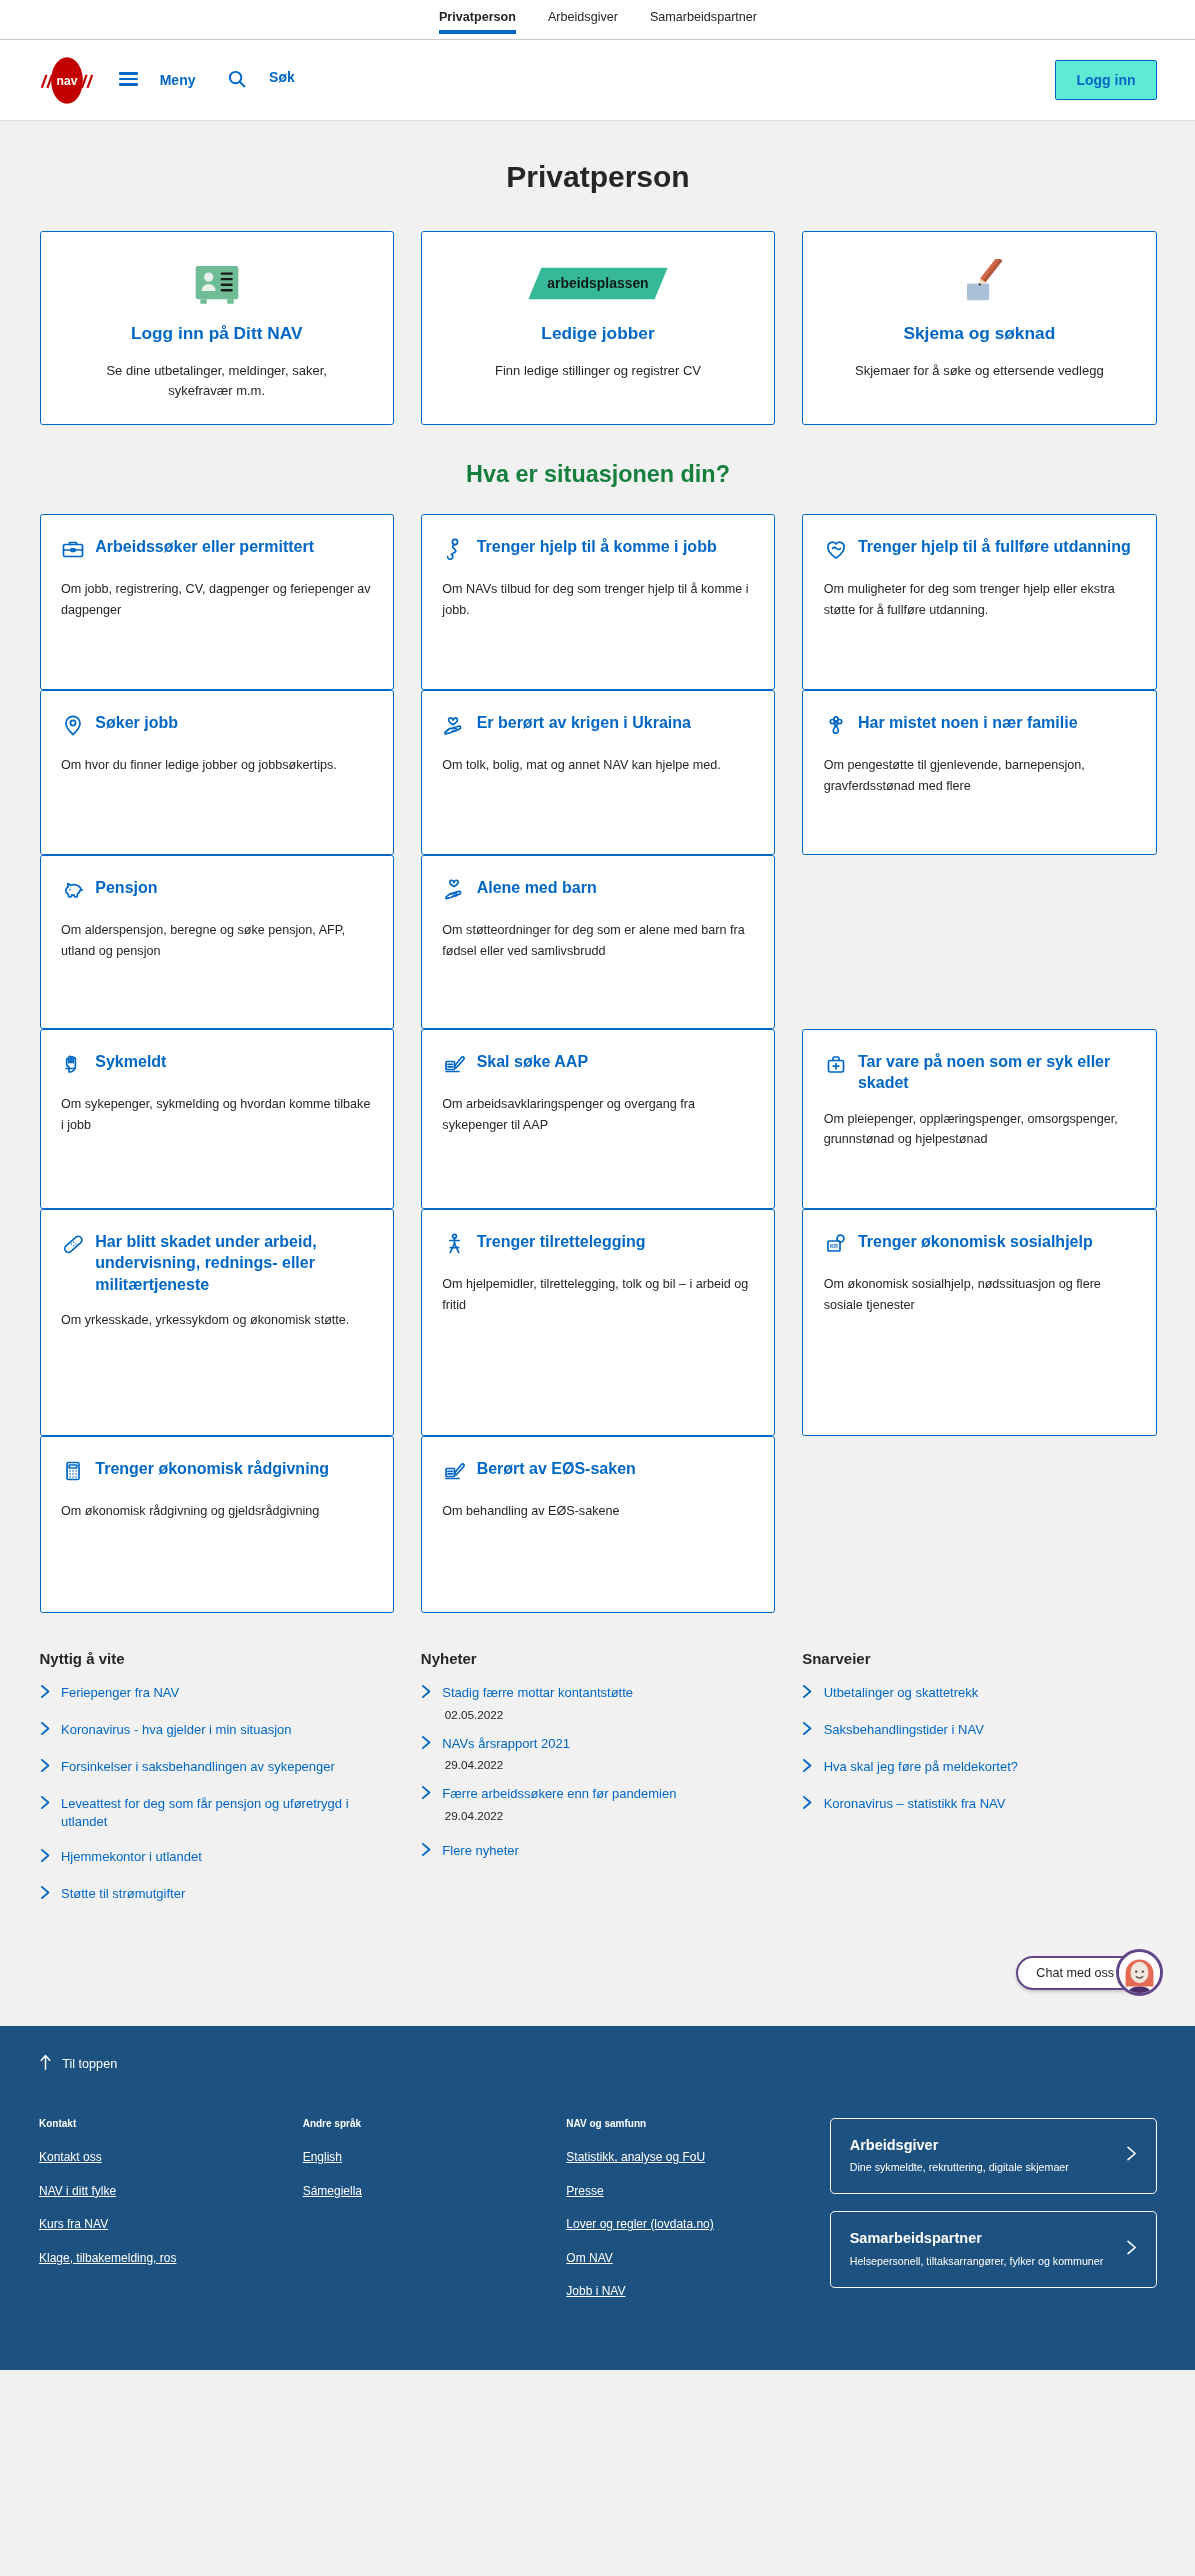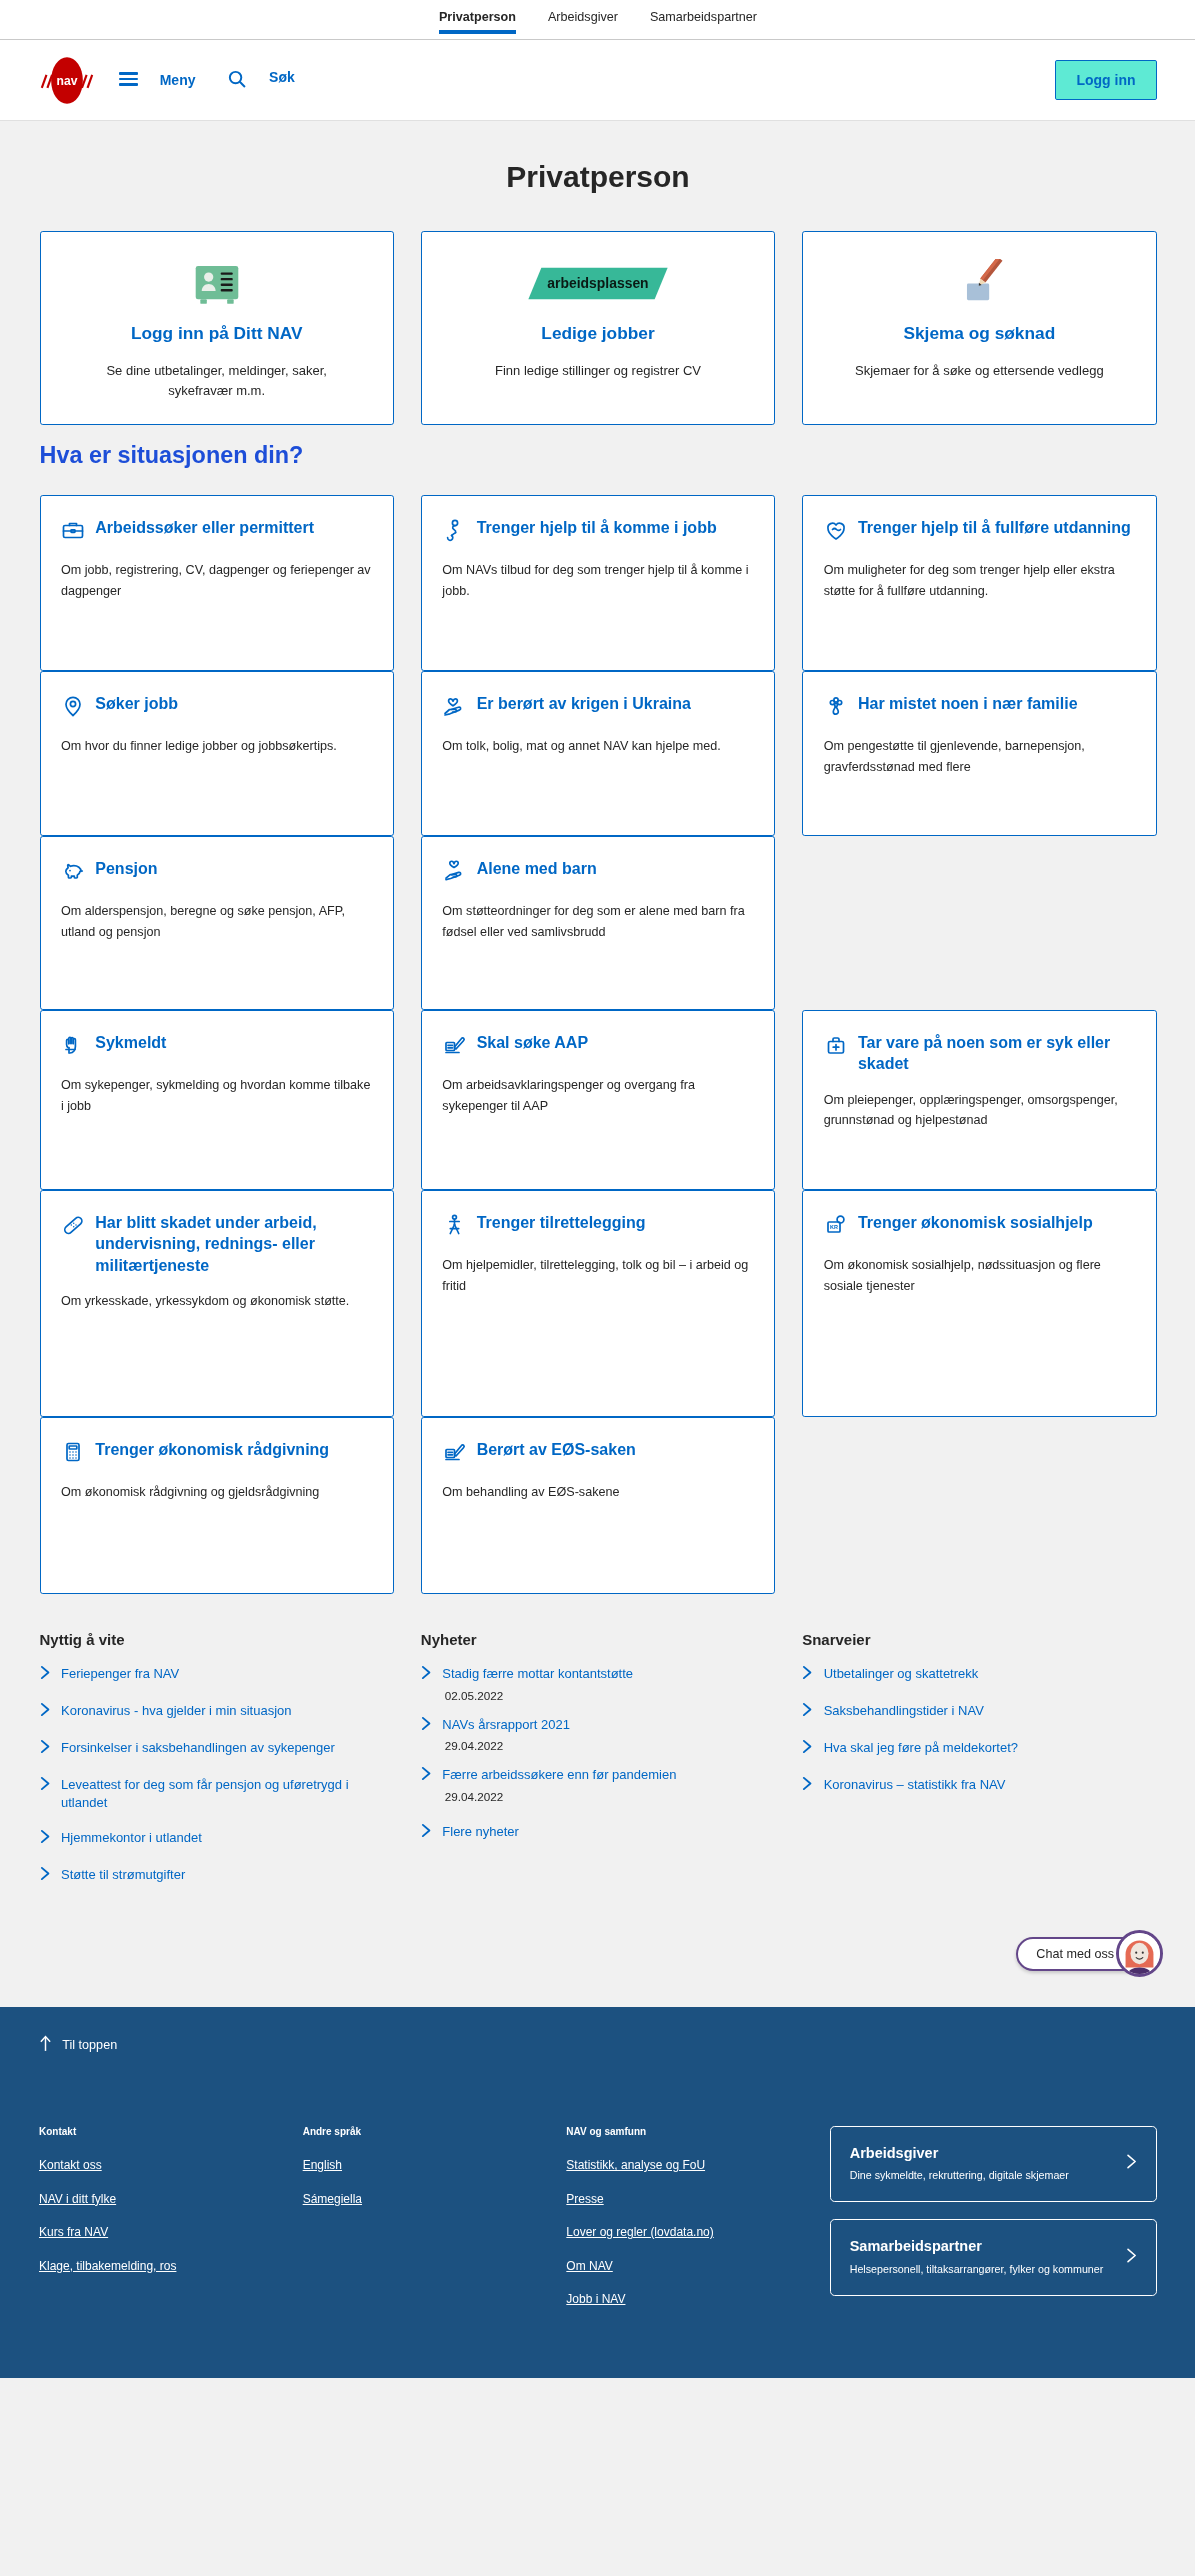--- a/index.html
+++ b/index.html
@@ -90,25 +90,25 @@
   .page { background: #f1f1f1; padding-bottom: 9.3px; }
   .wrap { width: 1117px; margin: 0 auto; }
   .page-title {
     text-align: center;
     font-size: 30px;
     font-weight: 700;
     padding: 39px 0 37px;
     color: #262626;
   }
   .section-title {
-    text-align: left;
+    text-align: center;
     font-size: 23.4px;
     font-weight: 700;
-    padding: 17px 0 26px;
-    color: #1d4ed8;
+    padding: 36px 0 26px;
+    color: #15803d;
   }
 
   
   .hero-grid {
     display: grid;
     grid-template-columns: repeat(3, 1fr);
     gap: 27px;
   }
   .hero-card {
     background: #fff;
@@ -231,21 +231,21 @@
   .footer {
     background: #1c5180;
     color: #fff;
     padding: 28px 39px 52px;
   }
   .to-top {
     display: inline-flex;
     align-items: center;
     gap: 10.3px;
     font-size: 12.6px;
-    margin-bottom: 71px;
+    margin-bottom: 44px;
     cursor: pointer;
   }
   .footer-grid {
     display: grid;
     grid-template-columns: 1fr 1fr 1fr 327px;
     gap: 23.4px;
   }
   .fcol h4 { font-size: 10px; font-weight: 700; margin-bottom: 21.5px; }
   .fcol a {
     display: block;

